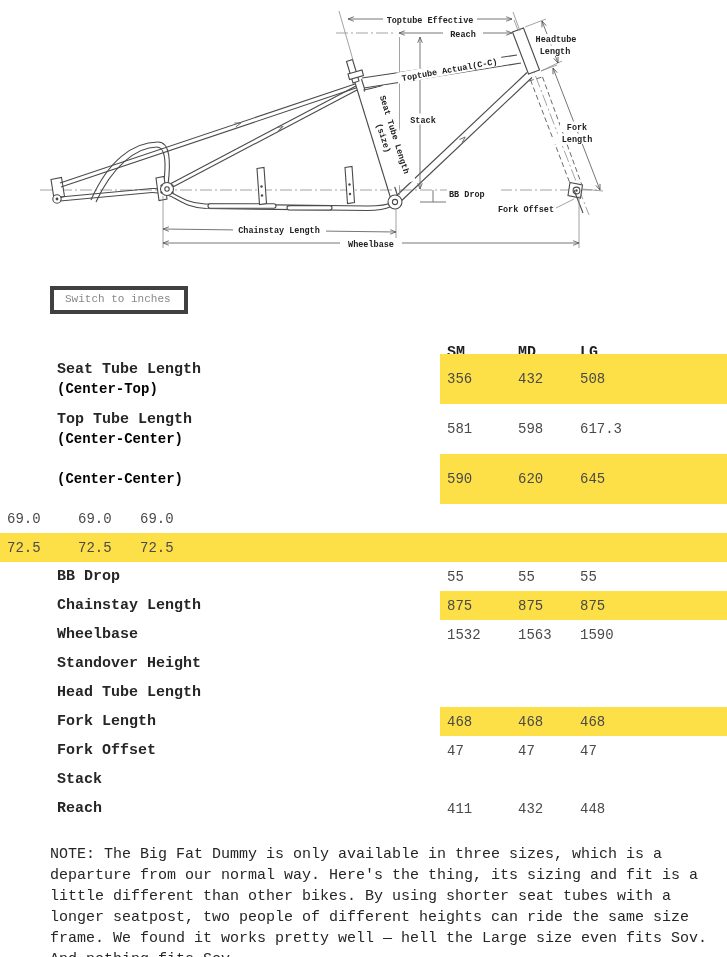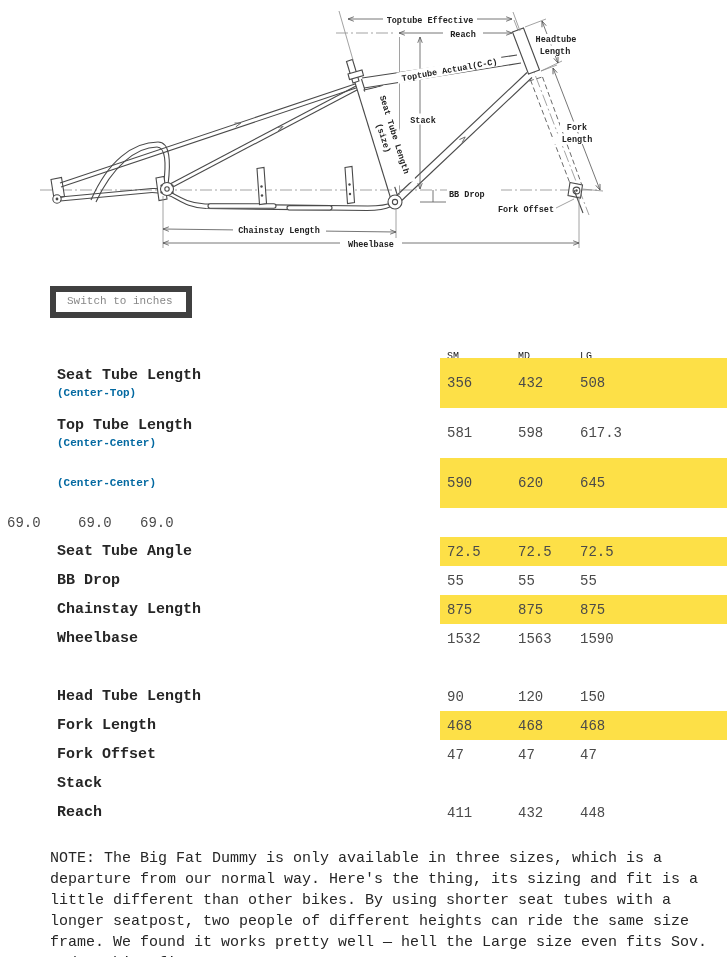--- a/index.html
+++ b/index.html
@@ -12,39 +12,39 @@
   .tubefill{fill:#fff;stroke:#4a4a4a;stroke-width:1.1;}
   .dot{fill:#4a4a4a;stroke:none;}
   .dim{fill:none;stroke:#666;stroke-width:0.9;}
   .ext{fill:none;stroke:#8a8a8a;stroke-width:0.8;}
   .cl{fill:none;stroke:#999;stroke-width:0.9;stroke-dasharray:12 3 2 3;}
   .dash{fill:none;stroke:#6a6a6a;stroke-width:1;stroke-dasharray:5 3;}
   .lblbg{fill:#fff;stroke:none;}
   .lbl{font-family:"Liberation Mono","DejaVu Sans Mono",monospace;font-size:8.5px;font-weight:bold;fill:#222;}
 
   
-  .unit-btn{display:inline-block;margin:16px 0 0 50px;background:#fff;border:6px solid #404040;
+  .unit-btn{display:inline-block;margin:16px 0 0 50px;background:#fff;border:4px solid #404040;
     font-family:"Liberation Mono","DejaVu Sans Mono",monospace;font-size:11px;color:#888;
     padding:3px 13px 4px 11px;cursor:pointer;line-height:1.2;}
 
   
   .geo-table{margin-top:10px;width:727px;}
   .geo-row{display:flex;align-items:stretch;height:29px;}
   .geo-row.tall{height:50px;}
   .geo-head{height:24px;margin-bottom:6px;}
   .geo-label{width:440px;box-sizing:border-box;padding-left:57px;display:flex;flex-direction:column;justify-content:center;}
   .geo-label-main{font-size:15px;font-weight:bold;color:#262626;line-height:1.35;}
-  .geo-label-sub{font-size:11px;font-weight:bold;color:#0369a1;line-height:1.3;}
+  .geo-label-sub{font-size:14px;font-weight:bold;color:#000000;line-height:1.3;}
   .geo-vals{flex:1;display:flex;align-items:center;}
   .geo-row.shaded .geo-vals{background:#fde047;}
   .geo-val{font-size:14px;color:#4a4a4a;}
   .geo-vals .geo-val:nth-child(1){width:78px;box-sizing:border-box;padding-left:7px;}
   .geo-vals .geo-val:nth-child(2){width:62px;}
   .geo-vals .geo-val:nth-child(3){flex:1;}
-  .geo-head .geo-val{font-weight:normal;font-size:10px;color:#1e1e1e;margin-top:33px;}
+  .geo-head .geo-val{font-weight:bold;font-size:15px;color:#1e1e1e;margin-top:33px;}
 
   
   .note{margin:21px 0 26px 50px;width:663px;font-size:15px;line-height:1.4;color:#262626;}
 </style>
 </head>
 <body>
 
 <div class="page">
 
   
@@ -262,24 +262,20 @@
 
   <div class="geo-row">
     <div class="geo-vals">
             <div class="geo-val">69.0</div>
             <div class="geo-val">69.0</div>
             <div class="geo-val">69.0</div>
           </div>
   </div>
 
   <div class="geo-row shaded">
-    <div class="geo-label">
-      <div class="geo-label-main">Seat Tube Angle</div>
-
-    </div>
     <div class="geo-vals">
             <div class="geo-val">72.5</div>
             <div class="geo-val">72.5</div>
             <div class="geo-val">72.5</div>
           </div>
   </div>
 
   <div class="geo-row">
     <div class="geo-label">
       <div class="geo-label-main">BB Drop</div>
@@ -310,32 +306,31 @@
 
     </div>
     <div class="geo-vals">
             <div class="geo-val">1532</div>
             <div class="geo-val">1563</div>
             <div class="geo-val">1590</div>
           </div>
   </div>
 
   <div class="geo-row shaded">
+    <div class="geo-label">
+      <div class="geo-label-main">Standover Height</div>
+
+    </div>
   </div>
 
   <div class="geo-row">
     <div class="geo-label">
       <div class="geo-label-main">Head Tube Length</div>
 
     </div>
-    <div class="geo-vals">
-            <div class="geo-val">90</div>
-            <div class="geo-val">120</div>
-            <div class="geo-val">150</div>
-          </div>
   </div>
 
   <div class="geo-row shaded">
     <div class="geo-label">
       <div class="geo-label-main">Fork Length</div>
 
     </div>
     <div class="geo-vals">
             <div class="geo-val">468</div>
             <div class="geo-val">468</div>

